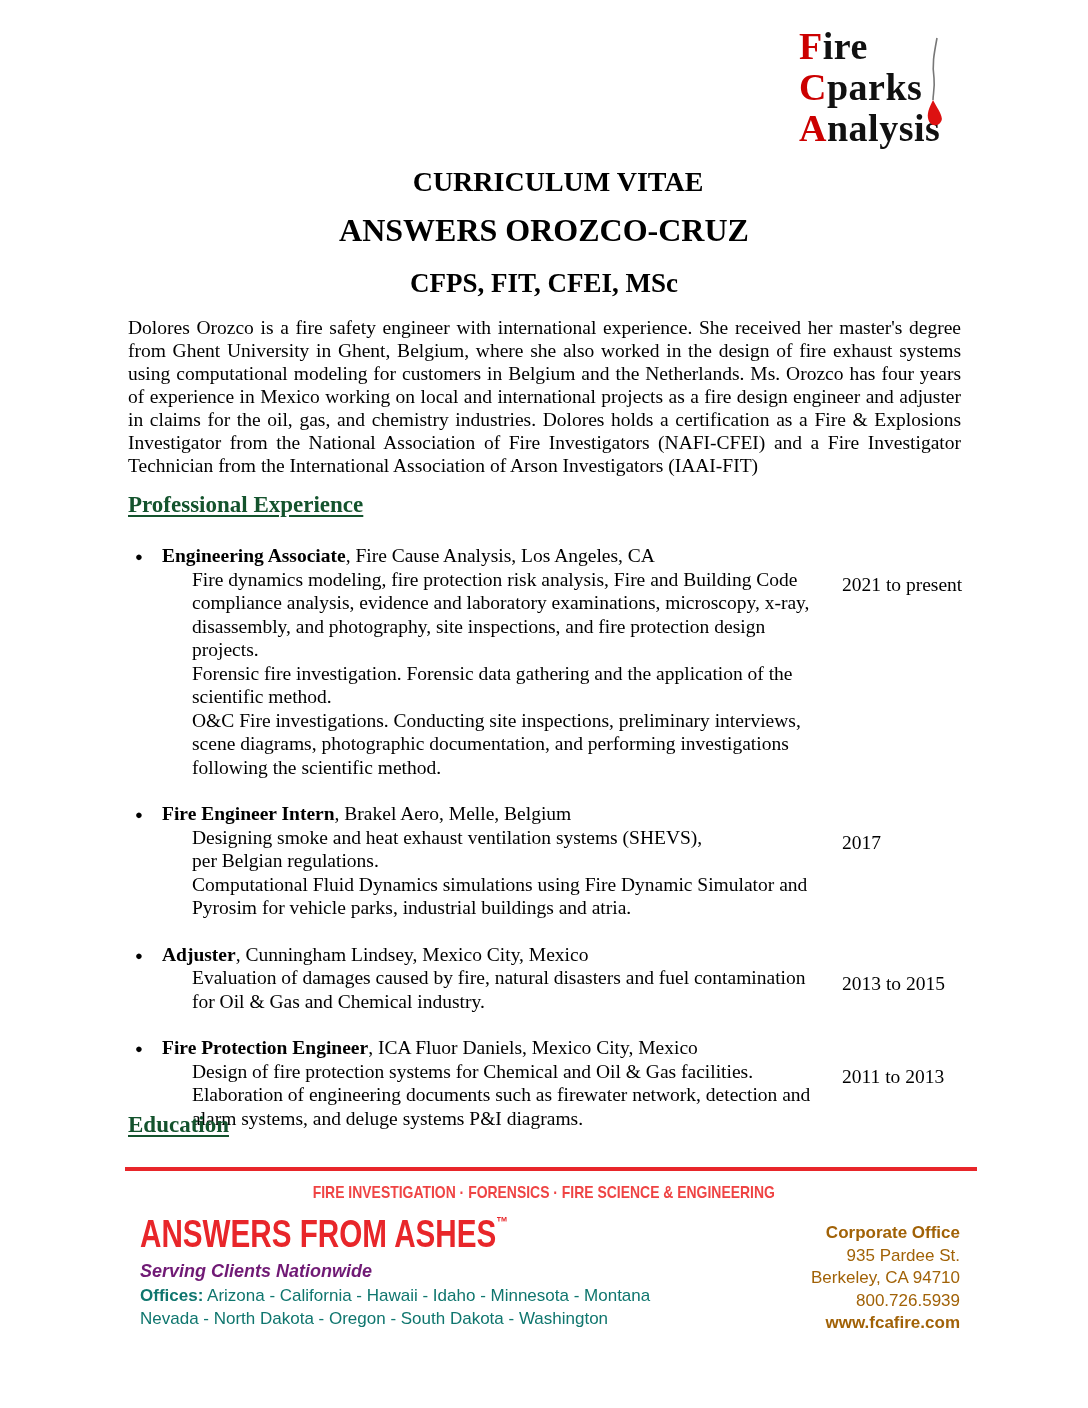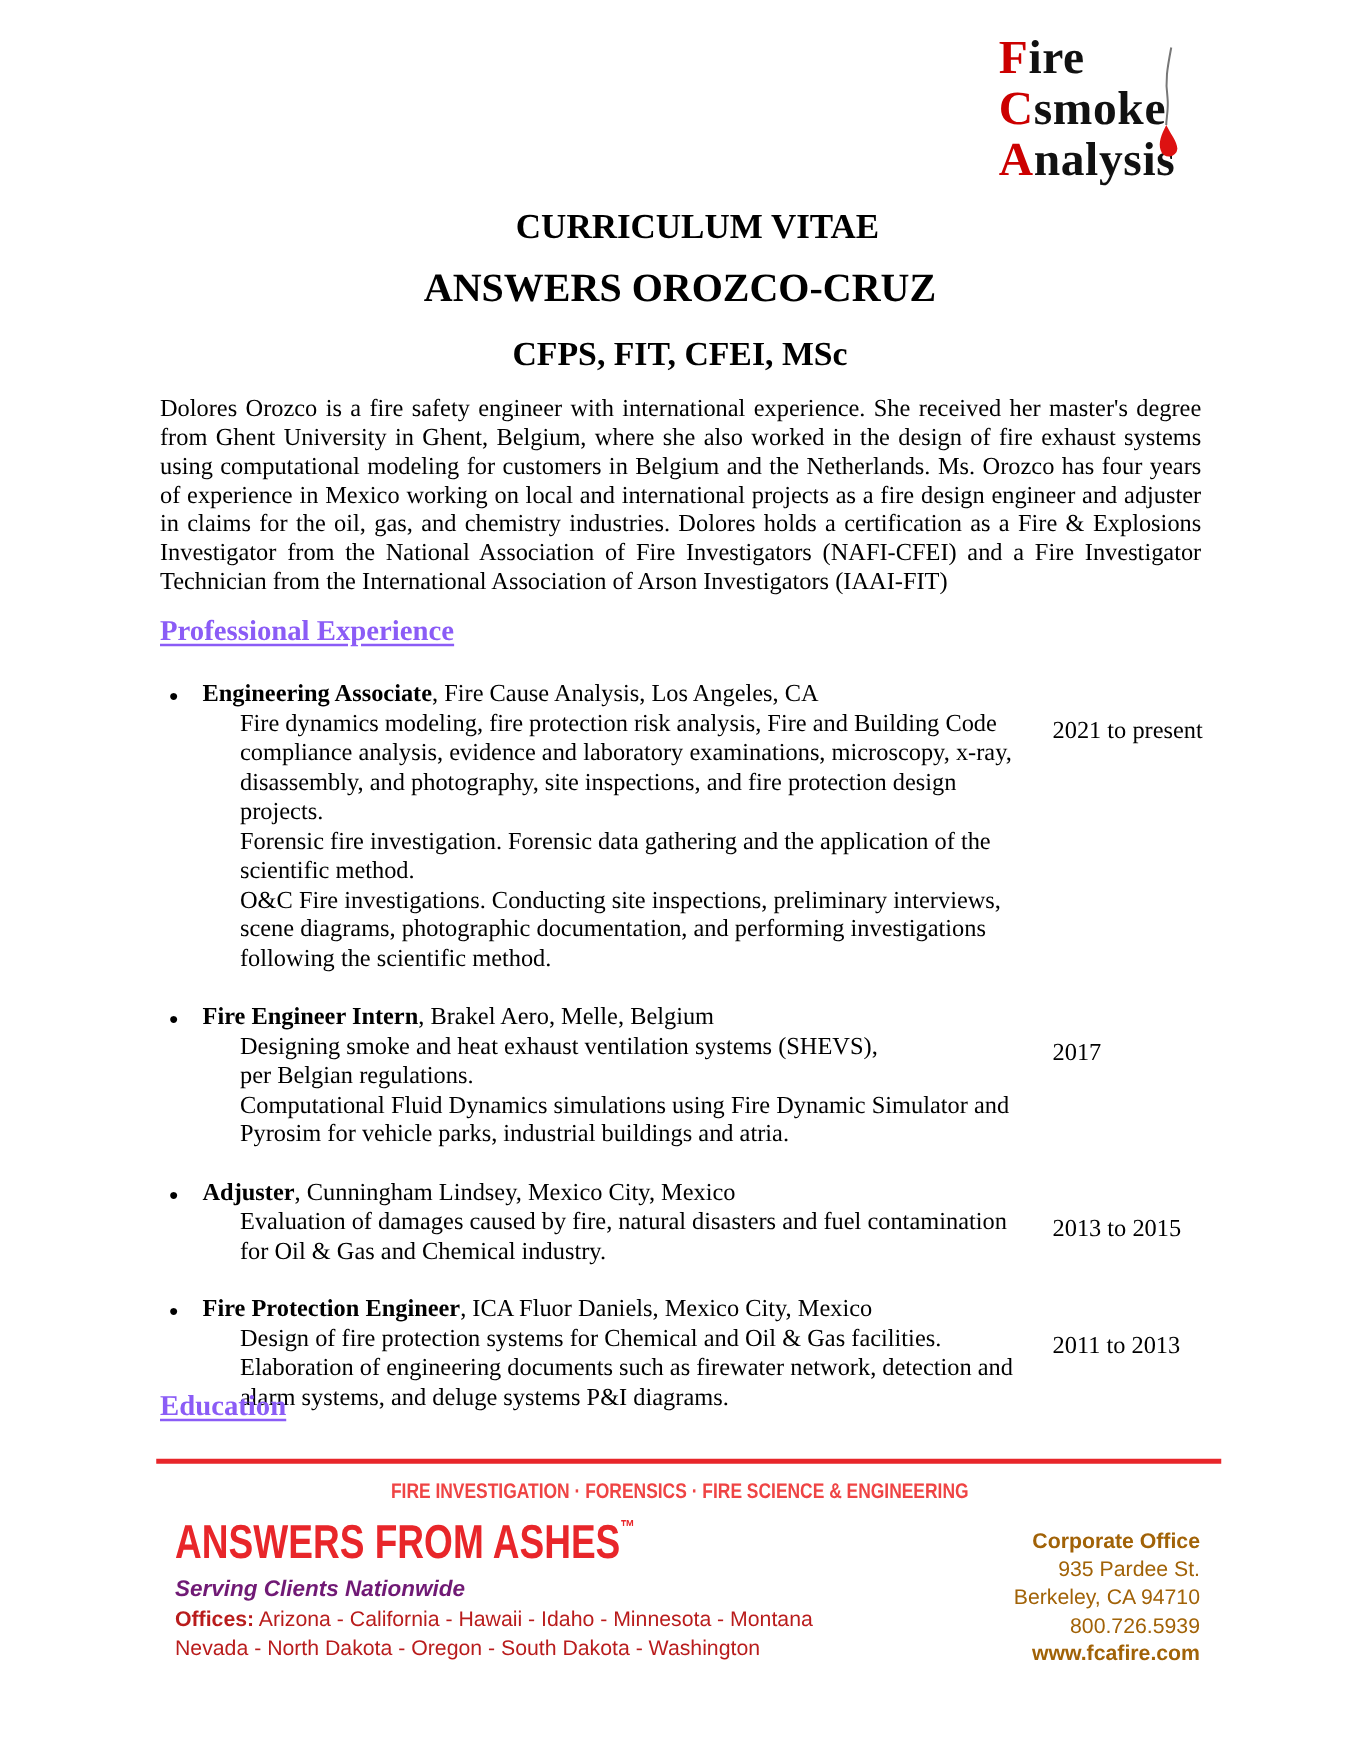--- a/index.html
+++ b/index.html
@@ -49,21 +49,21 @@
     width: 833px;
     font-size: 19.5px;
     line-height: 23px;
     text-align: justify;
   }
 
   
   .section-heading {
     position: absolute;
     left: 128px;
-    color: #8b5cf6;
+    color: #14532d;
     font-weight: 700;
     font-size: 23px;
     text-decoration: underline;
     text-decoration-thickness: 2px;
     text-underline-offset: 3px;
   }
   .heading-experience { top: 492px; }
   .heading-education  { top: 1112px; }
 
   
@@ -137,21 +137,21 @@
     font-weight: 700;
     font-style: italic;
     font-size: 18px;
     color: #701a75;
   }
   .offices-line1 { position: absolute; top: 1286px; left: 140px; }
   .offices-line2 { position: absolute; top: 1309px; left: 140px; }
   .offices-line1, .offices-line2 {
     font-family: "Liberation Sans", sans-serif;
     font-size: 17px;
-    color: #b91c1c;
+    color: #0f766e;
   }
   .offices-label { font-weight: 700; }
   .corporate {
     position: absolute;
     top: 1222px;
     right: 128px;
     text-align: right;
     font-family: "Liberation Sans", sans-serif;
     font-size: 17px;
     line-height: 22.5px;
@@ -159,21 +159,21 @@
   }
   .corporate .bold { font-weight: 700; }
 </style>
 </head>
 <body>
 
 <div class="page">
 
   <div class="logo">
     <div><span class="initial">F</span><span>ire</span></div>
-    <div><span class="initial">C</span><span>smoke</span></div>
+    <div><span class="initial">C</span><span>parks</span></div>
     <div><span class="initial">A</span><span>nalysis</span></div>
   </div>
   <svg class="logo-flame" viewBox="0 0 40 96">
     <path d="M22 2 C19 18 17 28 19 42 C20 52 18 58 18 64" stroke="#777777" fill="none" stroke-width="1.6"></path>
     <path d="M18 64 C14 72 11.5 78 13.5 84 a6.8 6.8 0 0 0 13.4 -1 C26.5 77 22 72 18 64 Z" fill="#dd1111"></path>
   </svg>
 
   <div class="doc-type">CURRICULUM VITAE</div>
   <div class="cv-name">ANSWERS OROZCO-CRUZ</div>
   <div class="cv-creds">CFPS, FIT, CFEI, MSc</div>

